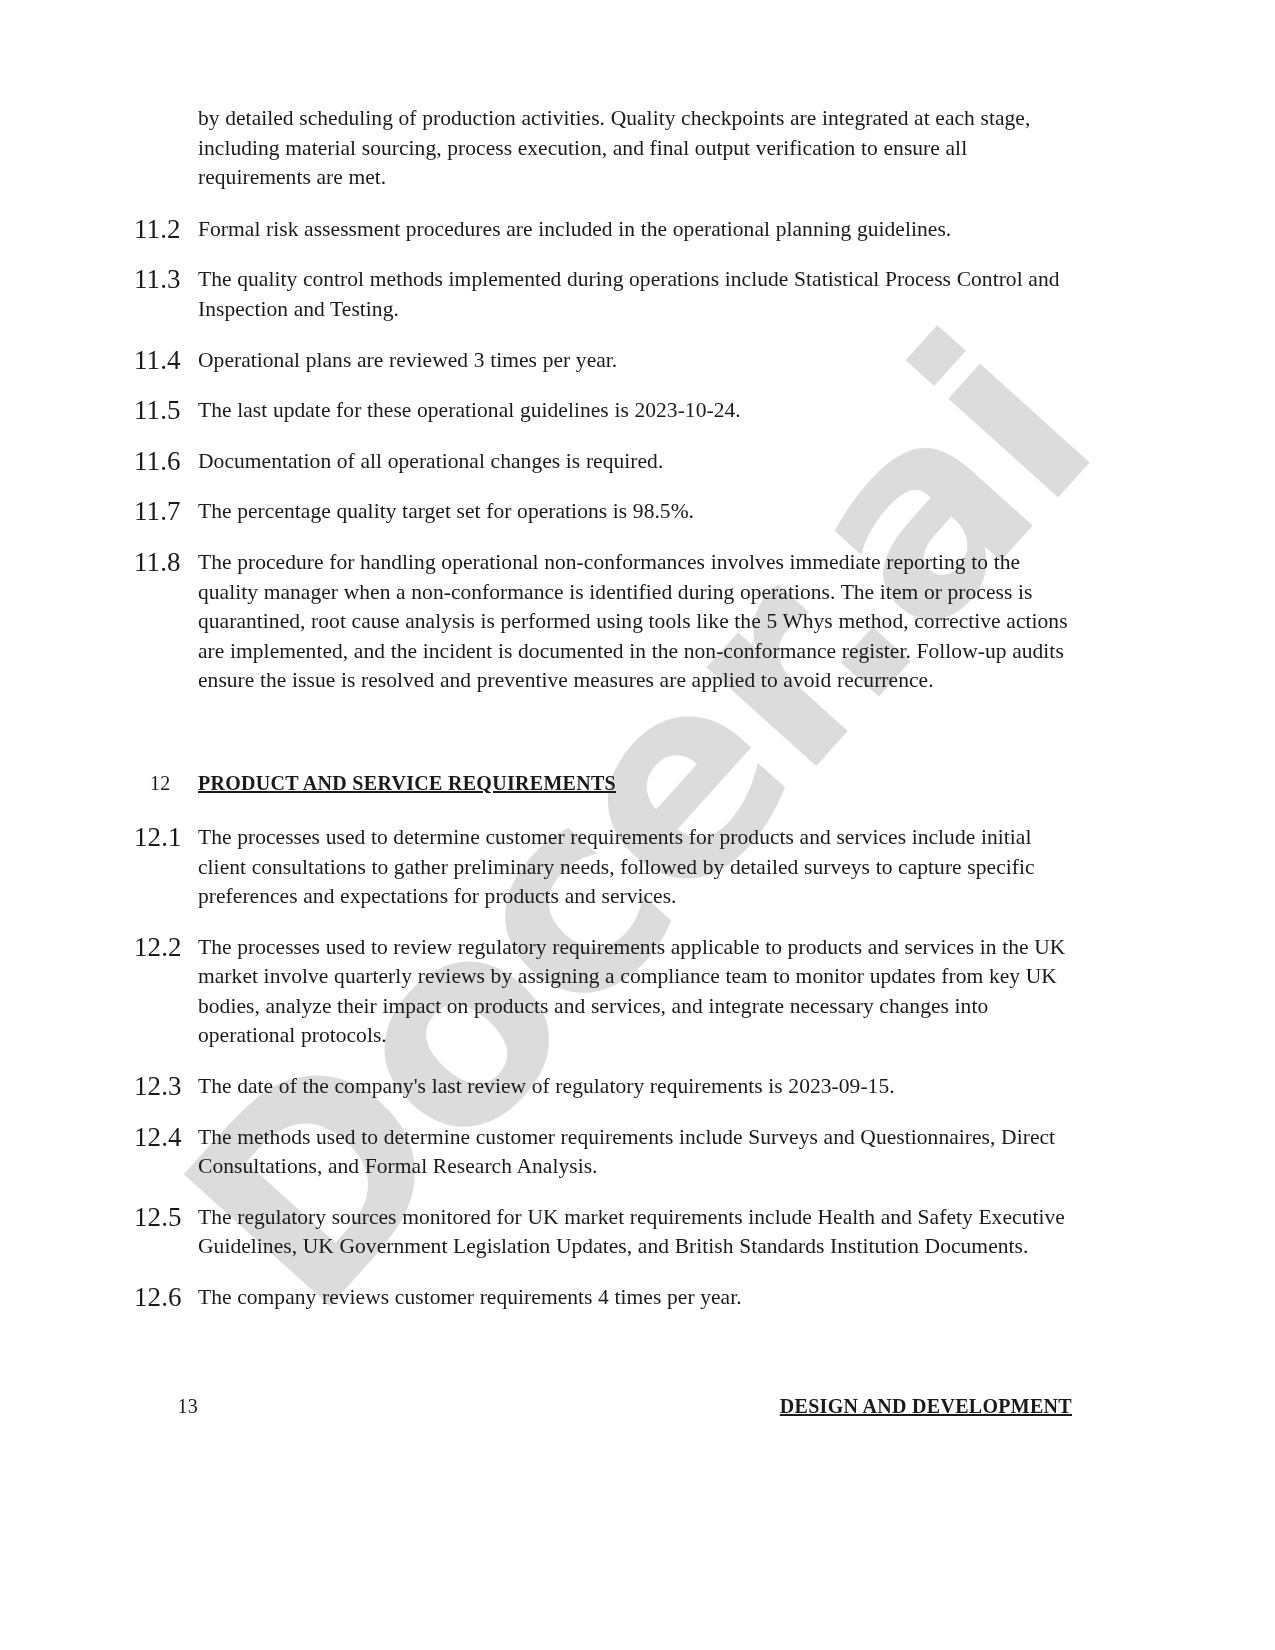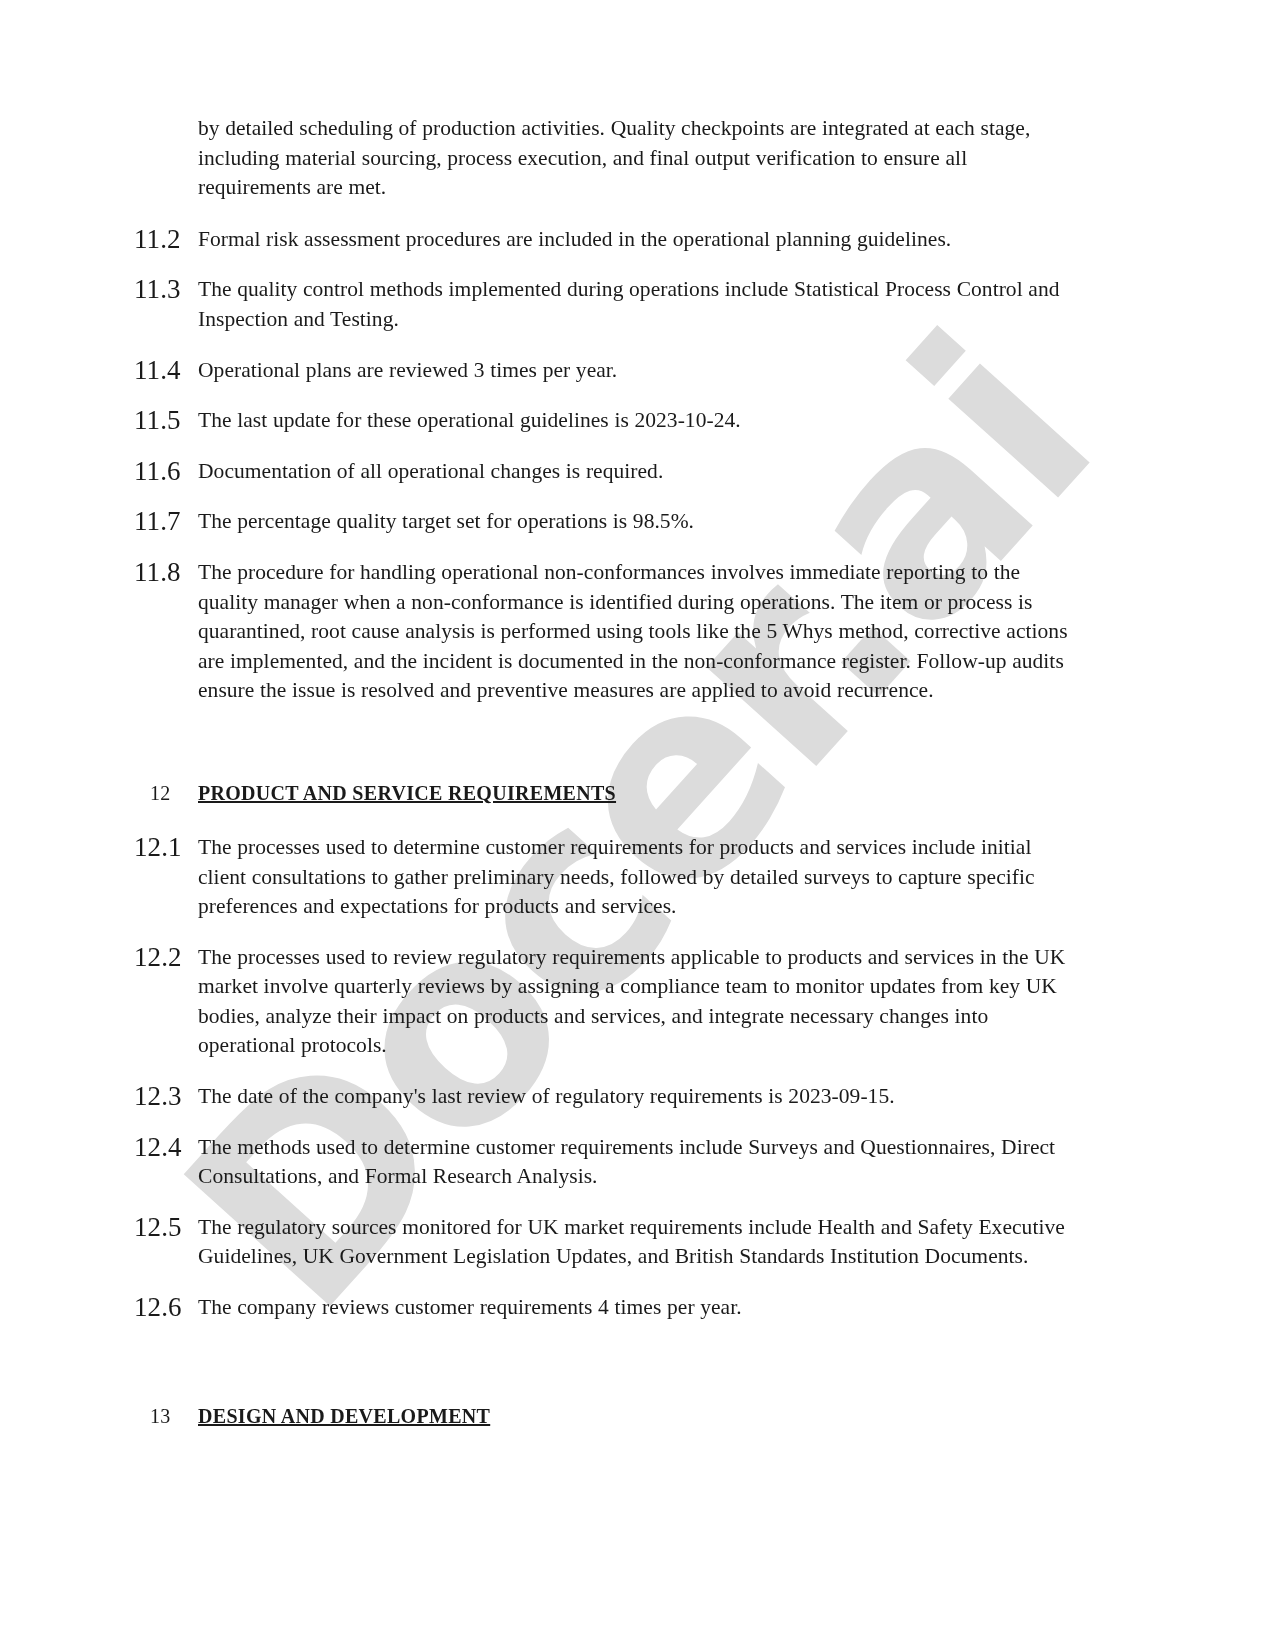--- a/index.html
+++ b/index.html
@@ -41,21 +41,21 @@
     color: #dcdcdc;
     white-space: nowrap;
     line-height: 1;
     user-select: none;
   }
 
   
   .content {
     position: absolute;
     left: 134px;
-    top: 114px;
+    top: 104px;
     width: 938px;
     z-index: 2;
   }
 
   .clause {
     display: flex;
     align-items: flex-start;
     margin-bottom: 21px;
   }
   .clause-num {
@@ -96,20 +96,21 @@
     flex: 1 1 auto;
     font-size: 20px;
     font-weight: 700;
     line-height: 27px;
     letter-spacing: 0.3px;
     text-decoration: underline;
   }
   .heading.last {
     margin-top: 80px;
     margin-bottom: 0;
+    text-align: right;
   }
 </style>
 </head>
 <body>
 
 <div class="page">
 
   <div class="watermark">
     <div class="watermark-text">Docer.ai</div>
   </div>

